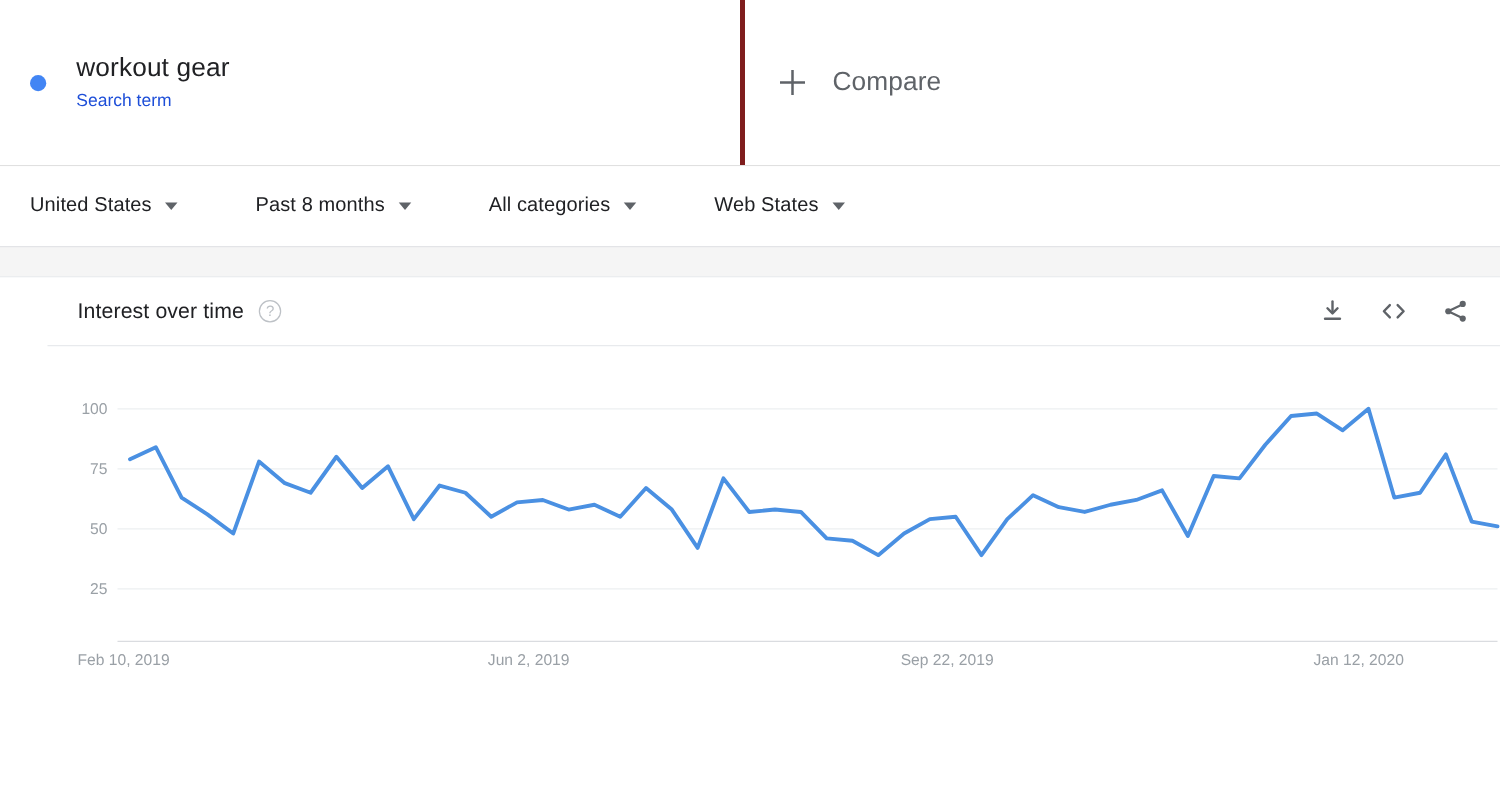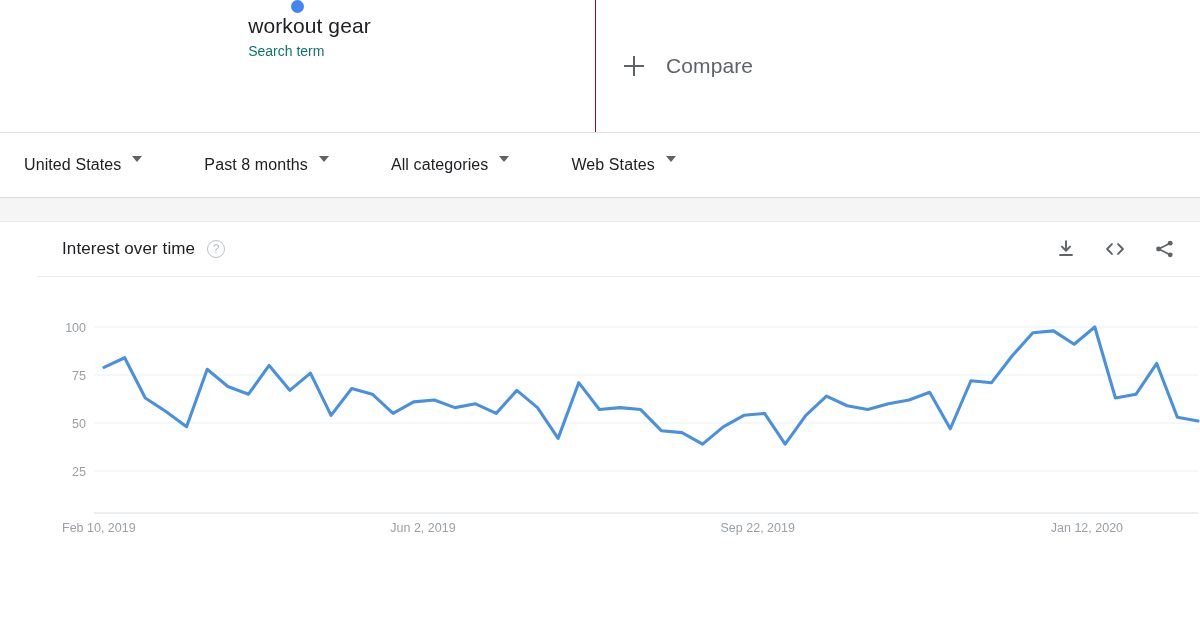--- a/index.html
+++ b/index.html
@@ -22,40 +22,39 @@
   .term-bar {
     display: flex;
     height: 133px;
     border-bottom: 1px solid #e0e0e0;
   }
   .term-cell {
     width: 596px;
     display: flex;
     align-items: center;
     padding-left: 24px;
-    border-right: 1px solid #7f1d1d;
-    flex-direction: column;
+    border-right: 4px solid #7f1d1d;
   }
   .term-dot {
     width: 13px; height: 13px;
     border-radius: 50%;
     background: #4285f4;
     margin-right: 24px;
     flex: 0 0 auto;
   }
   .term-text { display: flex; flex-direction: column; justify-content: center; }
   .term-title {
     font-size: 21px;
     color: #202124;
     line-height: 26px;
     letter-spacing: .1px;
   }
   .term-sub {
     font-size: 14px;
-    color: #0f766e;
+    color: #1d4ed8;
     line-height: 20px;
     margin-top: 2px;
   }
   .compare-cell {
     flex: 1;
     display: flex;
     align-items: center;
     padding-left: 28px;
     cursor: pointer;
   }
@@ -82,21 +81,21 @@
   .filter-bar {
     display: flex;
     align-items: center;
     height: 65px;
     padding-left: 24px;
     background: #fff;
     border-bottom: 1px solid #dadce0;
   }
   .filter {
     display: flex;
-    align-items: flex-start;
+    align-items: center;
     margin-right: 62px;
     cursor: pointer;
     white-space: nowrap;
   }
   .filter-label {
     font-size: 16px;
     color: #202124;
     letter-spacing: .1px;
   }
   .caret {

